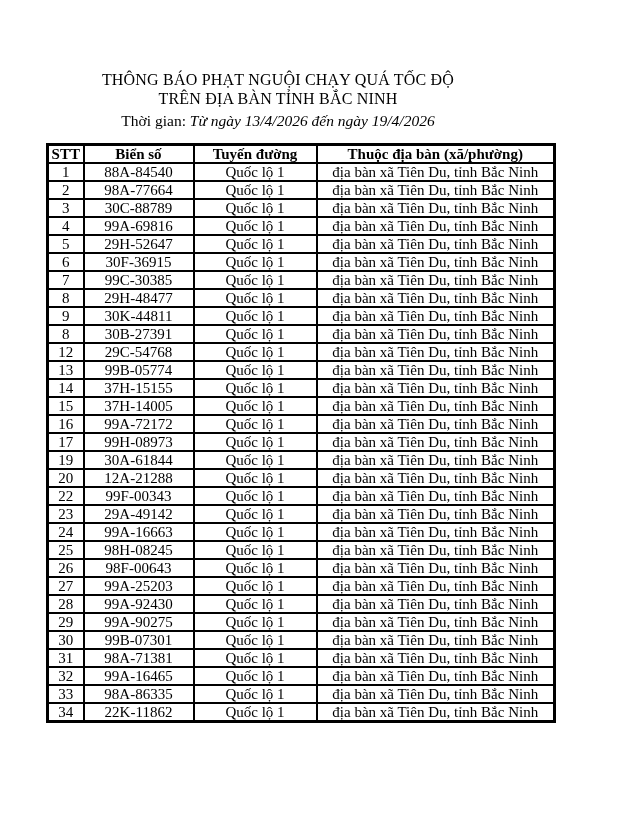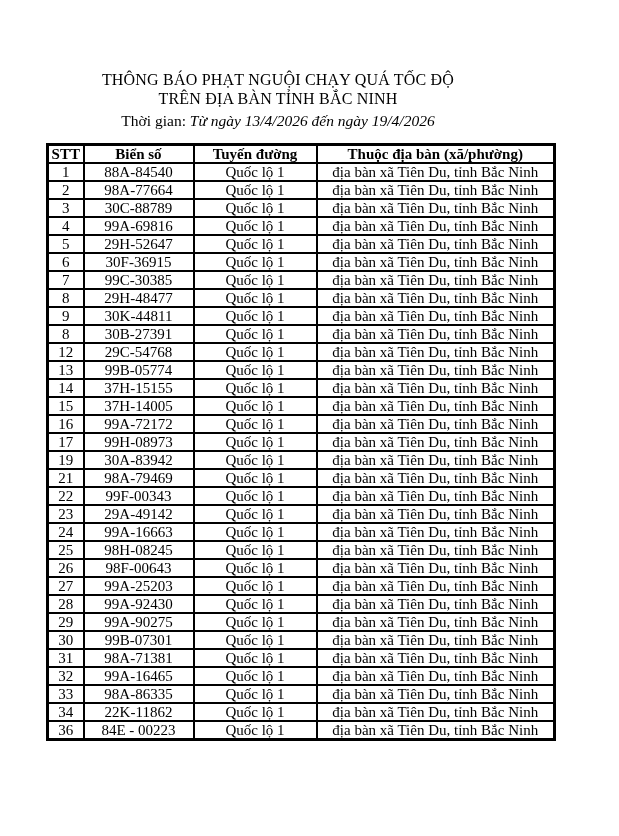--- a/index.html
+++ b/index.html
@@ -171,27 +171,27 @@
         <td>địa bàn xã Tiên Du, tỉnh Bắc Ninh</td>
       </tr>
       <tr>
         <td>17</td>
         <td>99H-08973</td>
         <td>Quốc lộ 1</td>
         <td>địa bàn xã Tiên Du, tỉnh Bắc Ninh</td>
       </tr>
       <tr>
         <td>19</td>
-        <td>30A-83942</td>
-        <td>Quốc lộ 1</td>
-        <td>địa bàn xã Tiên Du, tỉnh Bắc Ninh</td>
-      </tr>
-      <tr>
-        <td>21</td>
-        <td>98A-79469</td>
+        <td>30A-61844</td>
+        <td>Quốc lộ 1</td>
+        <td>địa bàn xã Tiên Du, tỉnh Bắc Ninh</td>
+      </tr>
+      <tr>
+        <td>20</td>
+        <td>12A-21288</td>
         <td>Quốc lộ 1</td>
         <td>địa bàn xã Tiên Du, tỉnh Bắc Ninh</td>
       </tr>
       <tr>
         <td>22</td>
         <td>99F-00343</td>
         <td>Quốc lộ 1</td>
         <td>địa bàn xã Tiên Du, tỉnh Bắc Ninh</td>
       </tr>
       <tr>
@@ -256,23 +256,17 @@
       </tr>
       <tr>
         <td>33</td>
         <td>98A-86335</td>
         <td>Quốc lộ 1</td>
         <td>địa bàn xã Tiên Du, tỉnh Bắc Ninh</td>
       </tr>
       <tr>
         <td>34</td>
         <td>22K-11862</td>
-        <td>Quốc lộ 1</td>
-        <td>địa bàn xã Tiên Du, tỉnh Bắc Ninh</td>
-      </tr>
-      <tr>
-        <td>36</td>
-        <td>84E - 00223</td>
         <td>Quốc lộ 1</td>
         <td>địa bàn xã Tiên Du, tỉnh Bắc Ninh</td>
       </tr>
     </tbody>
 </table>
 
 </body></html>

